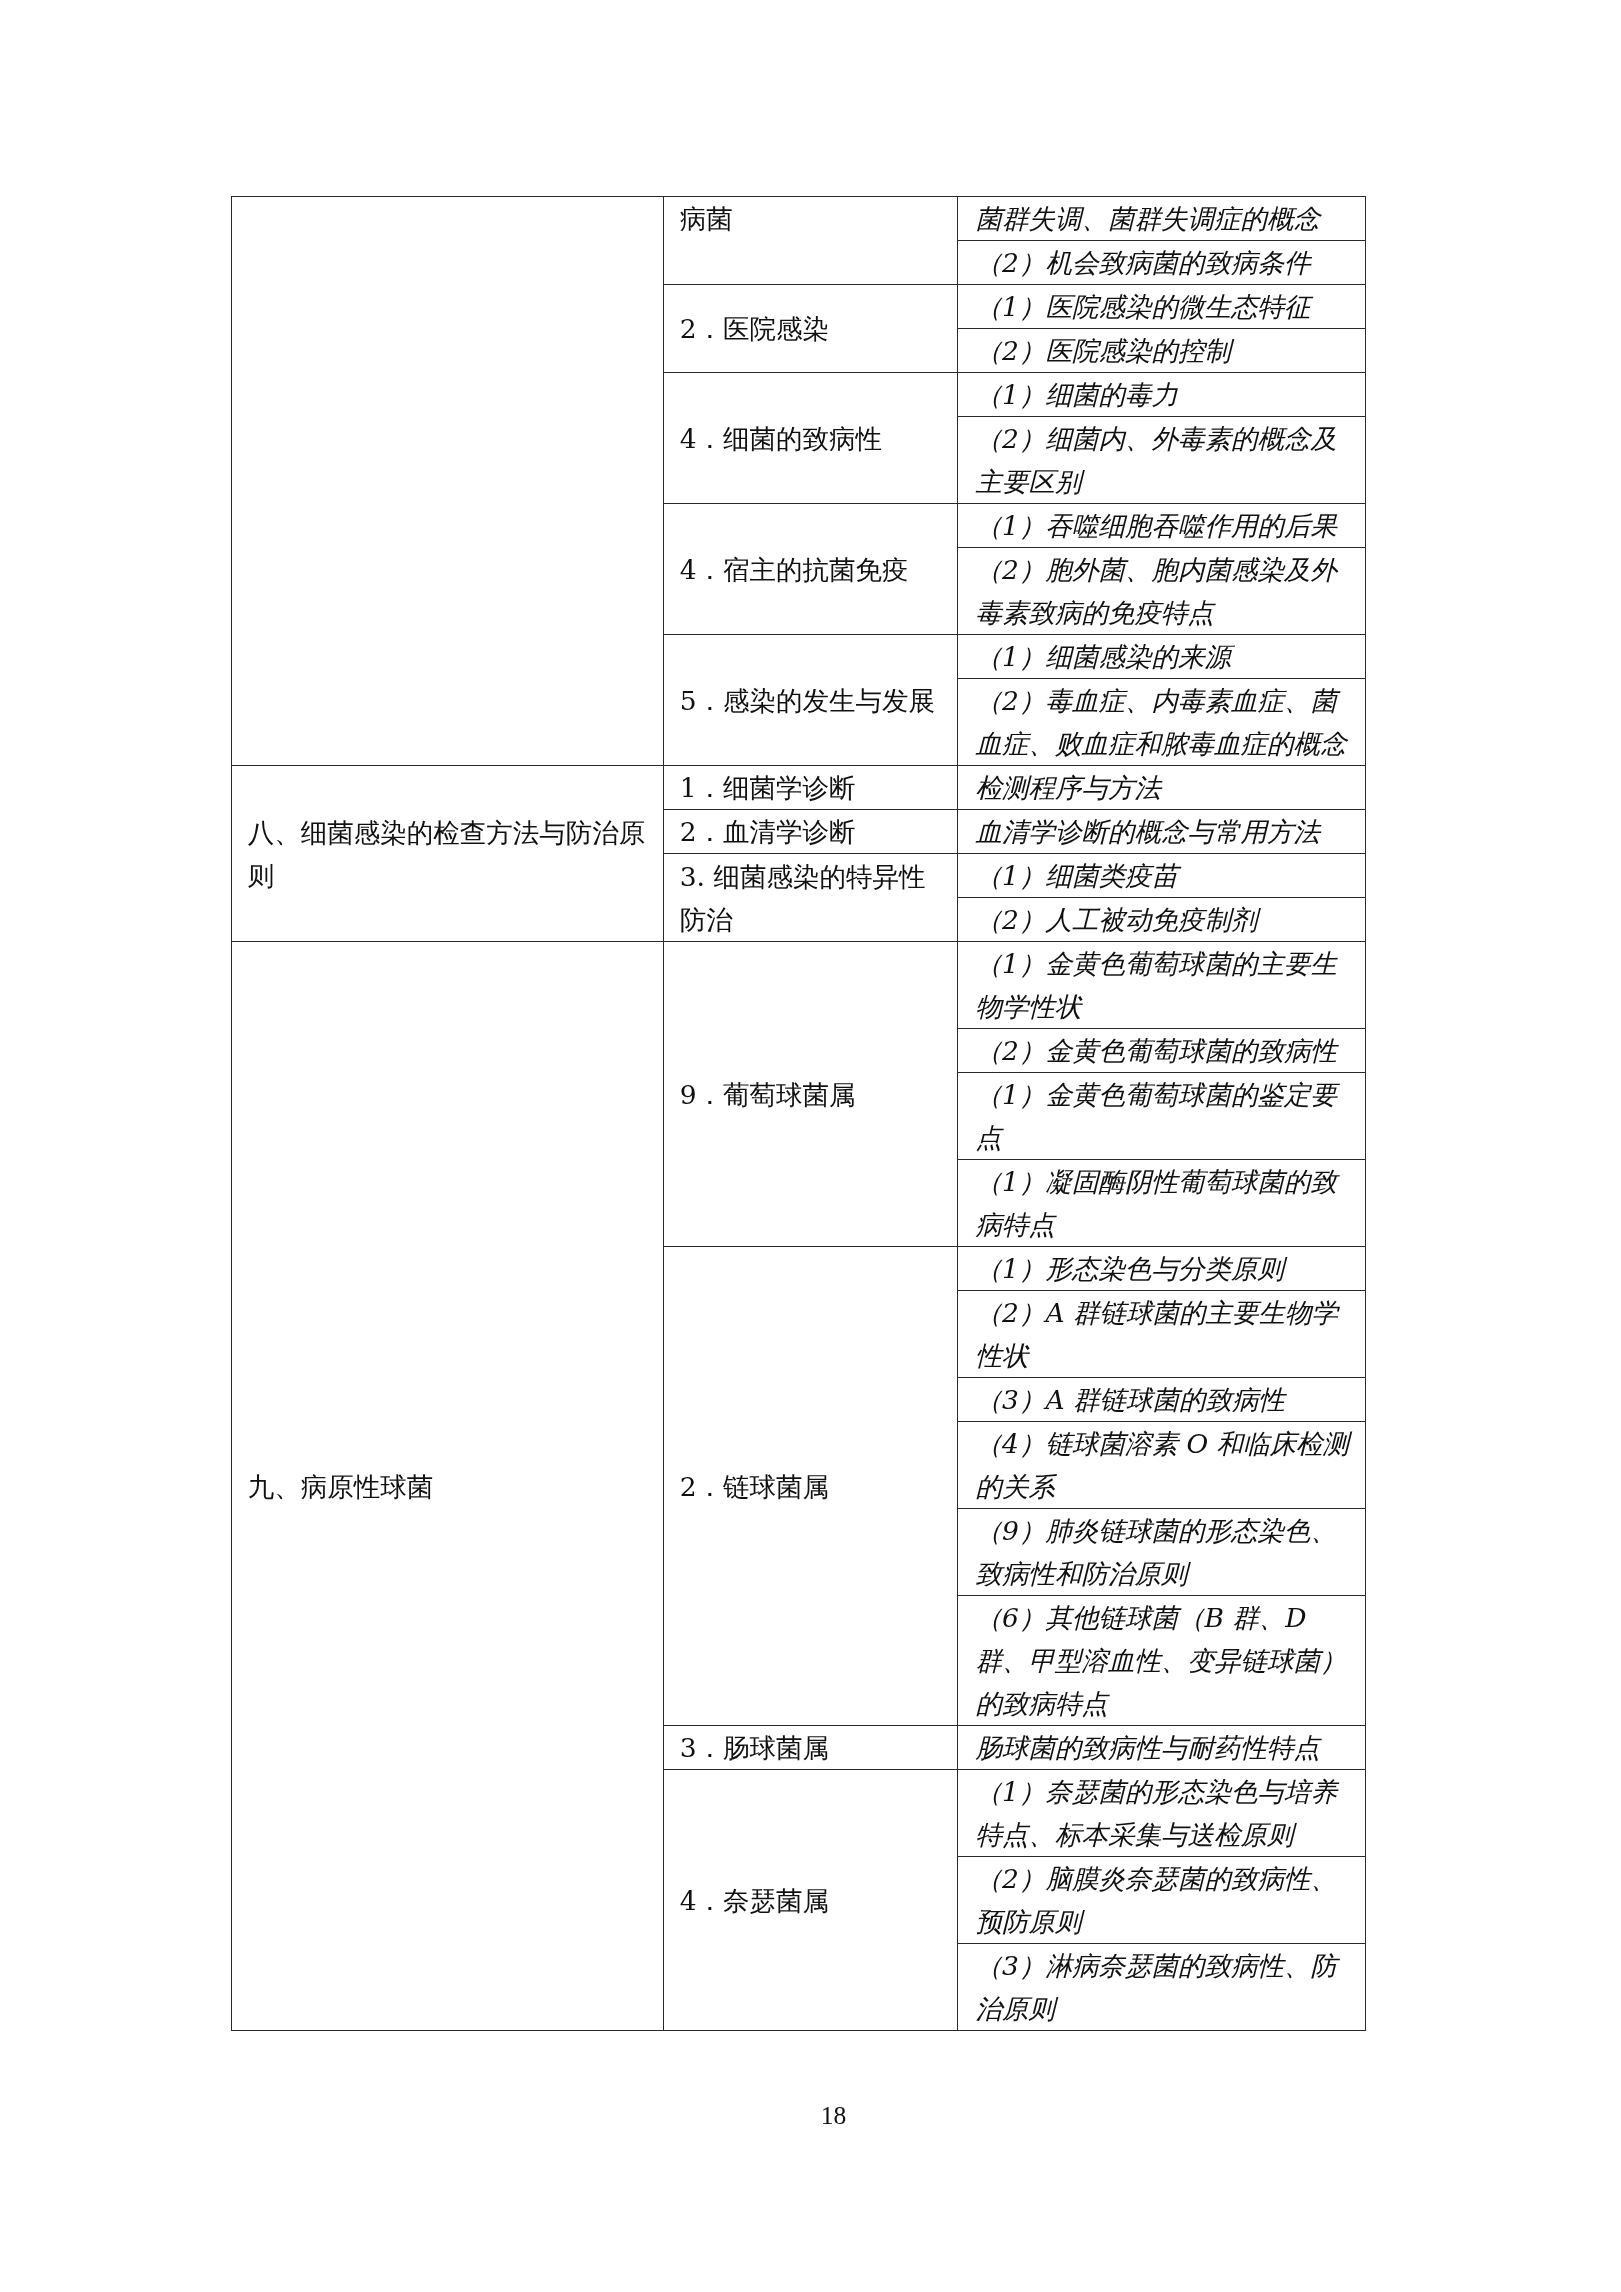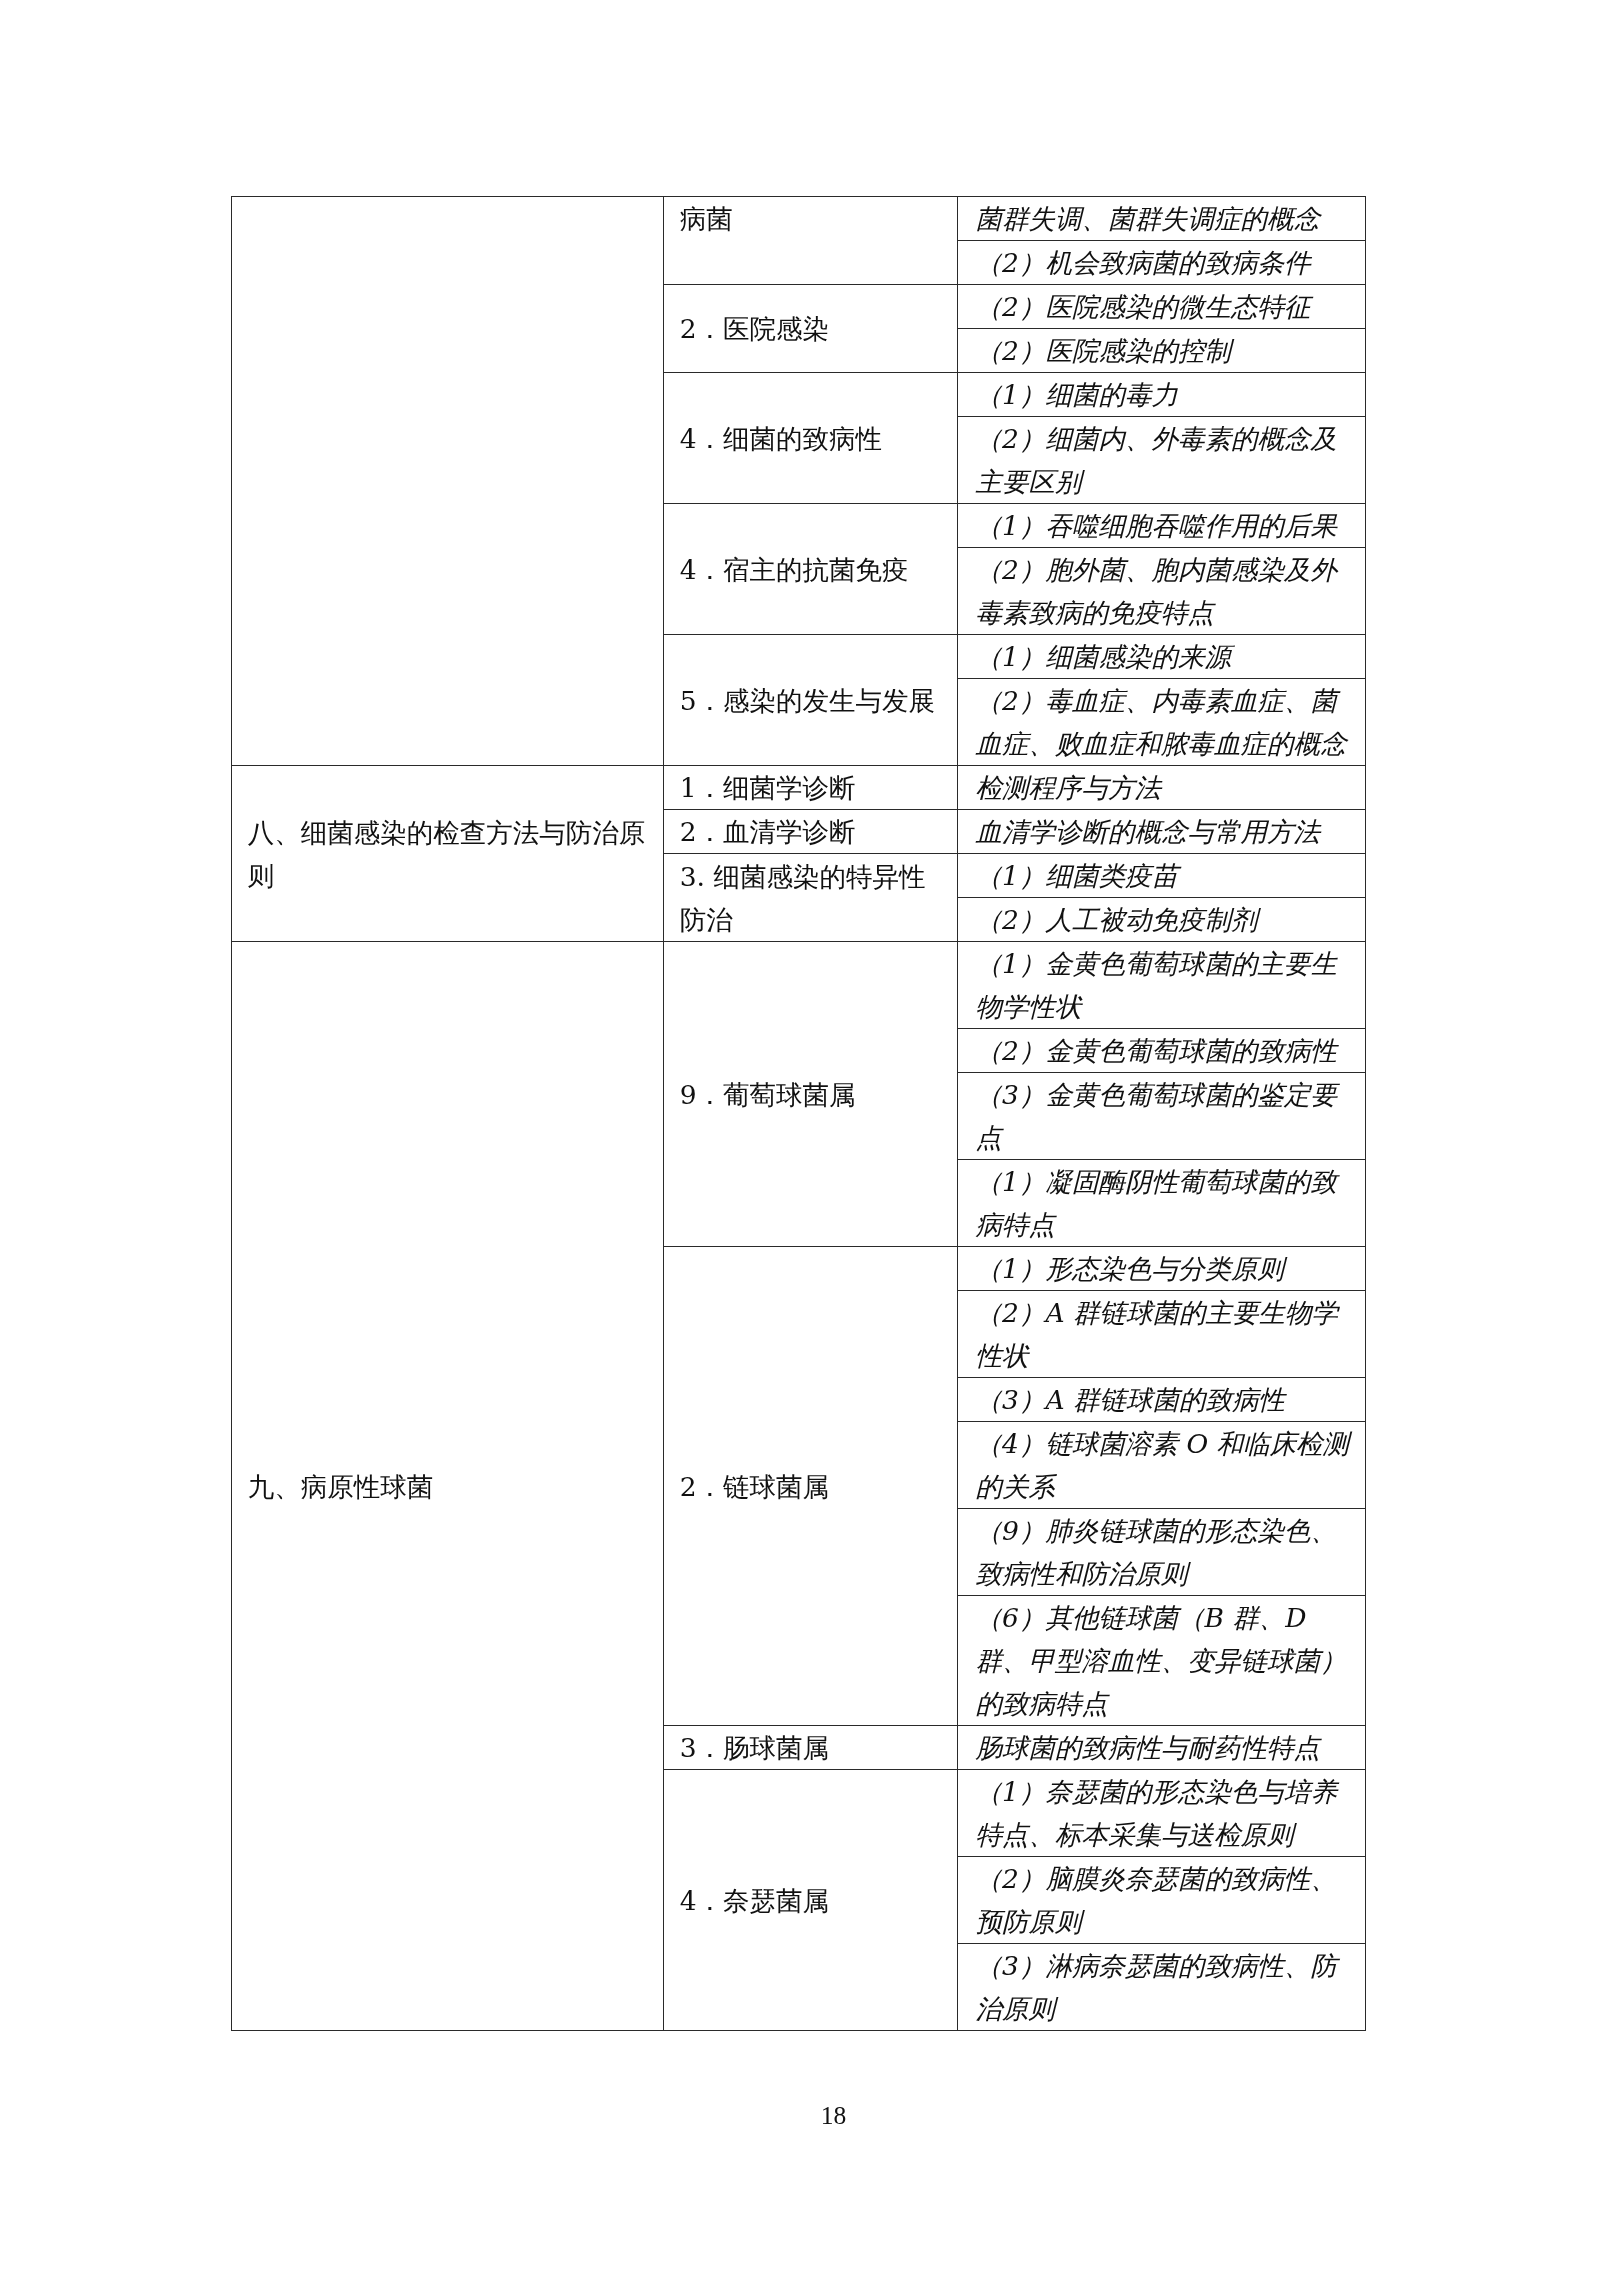--- a/index.html
+++ b/index.html
@@ -77,21 +77,21 @@
       <tr>
         <td rowspan="10"></td>
         <td rowspan="2" class="top">病菌</td>
         <td class="c3">菌群失调、菌群失调症的概念</td>
       </tr>
       <tr>
         <td class="c3">（2）机会致病菌的致病条件</td>
       </tr>
       <tr>
         <td rowspan="2">2．医院感染</td>
-        <td class="c3">（2）医院感染的微生态特征</td>
+        <td class="c3">（1）医院感染的微生态特征</td>
       </tr>
       <tr>
         <td class="c3">（2）医院感染的控制</td>
       </tr>
       <tr>
         <td rowspan="2">4．细菌的致病性</td>
         <td class="c3">（1）细菌的毒力</td>
       </tr>
       <tr>
         <td class="c3">（2）细菌内、外毒素的概念及主要区别</td>
@@ -130,21 +130,21 @@
 
       <tr>
         <td rowspan="14">九、病原性球菌</td>
         <td rowspan="4">9．葡萄球菌属</td>
         <td class="c3">（1）金黄色葡萄球菌的主要生物学性状</td>
       </tr>
       <tr>
         <td class="c3">（2）金黄色葡萄球菌的致病性</td>
       </tr>
       <tr>
-        <td class="c3">（3）金黄色葡萄球菌的鉴定要点</td>
+        <td class="c3">（1）金黄色葡萄球菌的鉴定要点</td>
       </tr>
       <tr>
         <td class="c3">（1）凝固酶阴性葡萄球菌的致病特点</td>
       </tr>
       <tr>
         <td rowspan="6">2．链球菌属</td>
         <td class="c3">（1）形态染色与分类原则</td>
       </tr>
       <tr>
         <td class="c3">（2）A 群链球菌的主要生物学性状</td>

